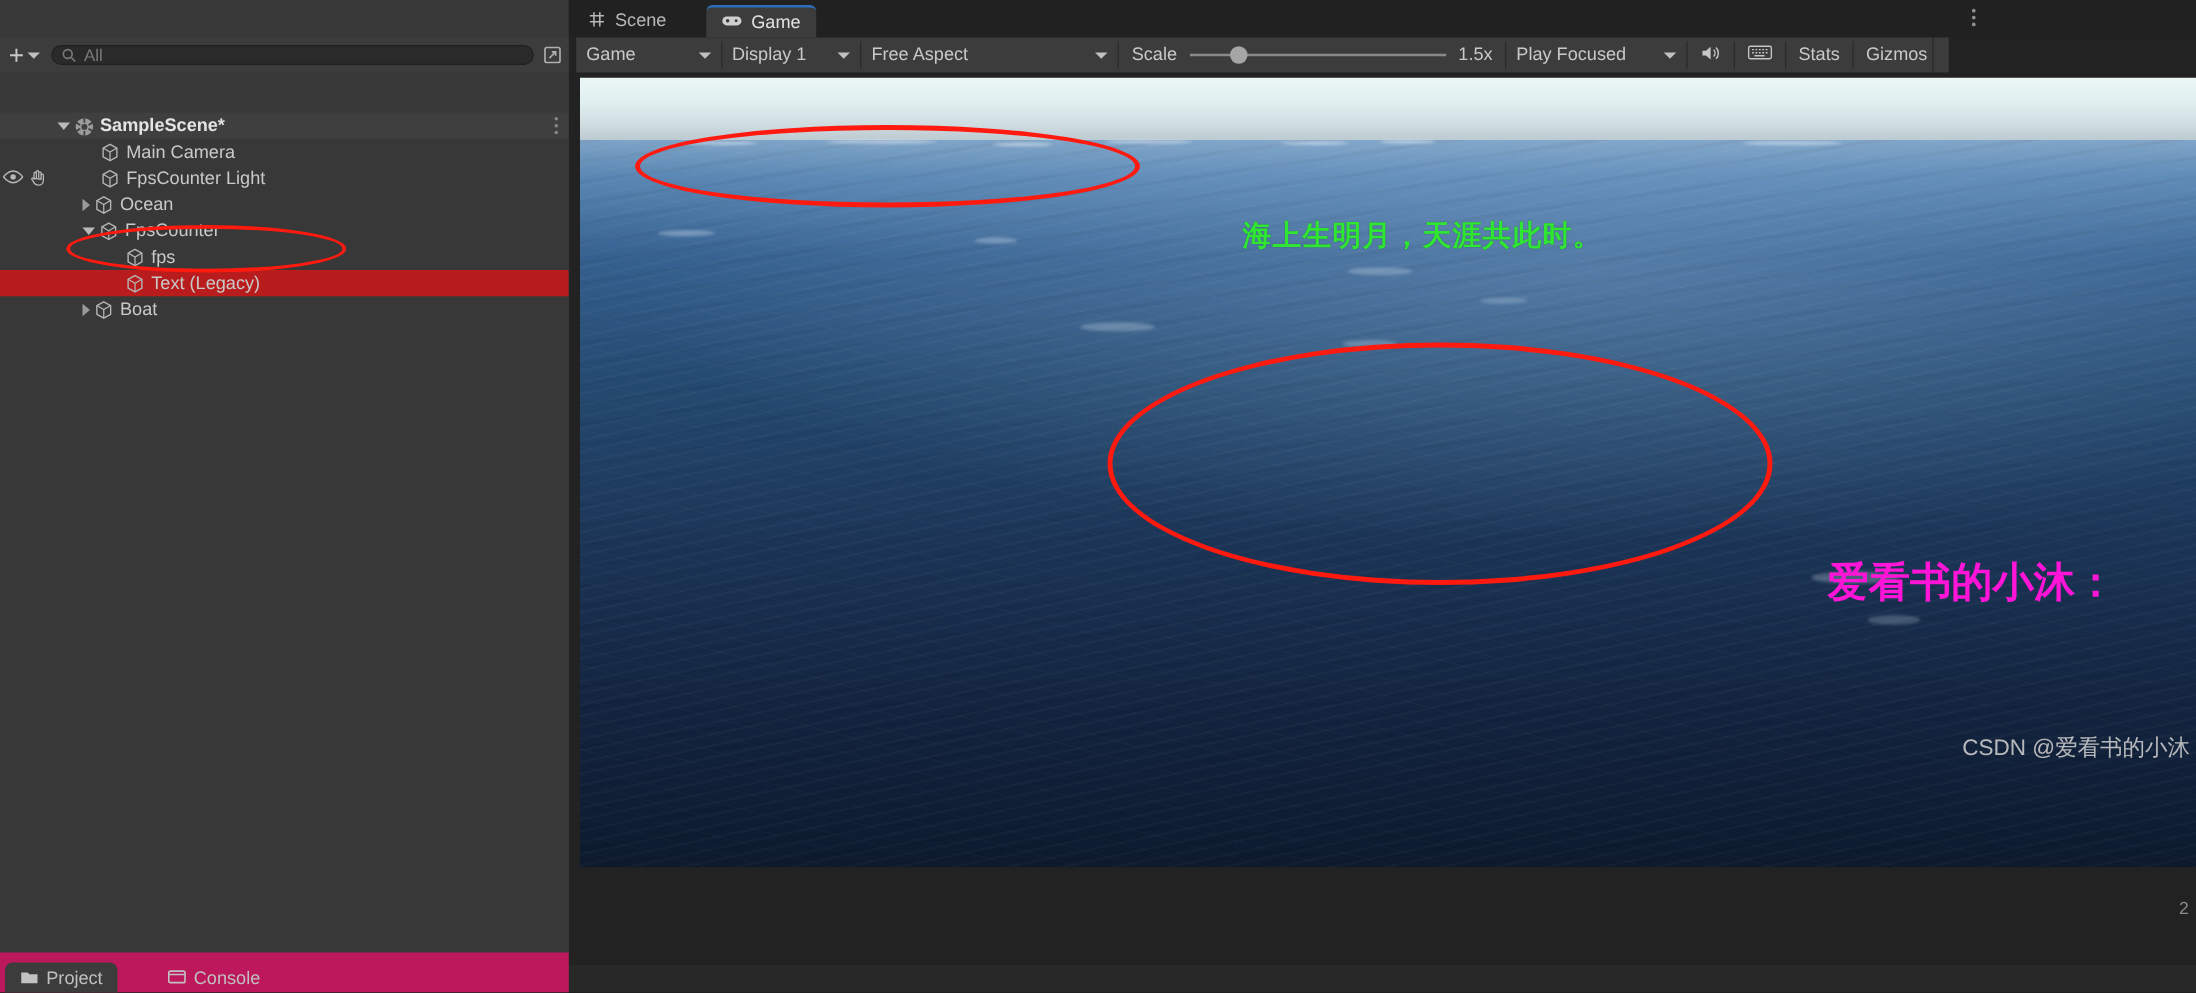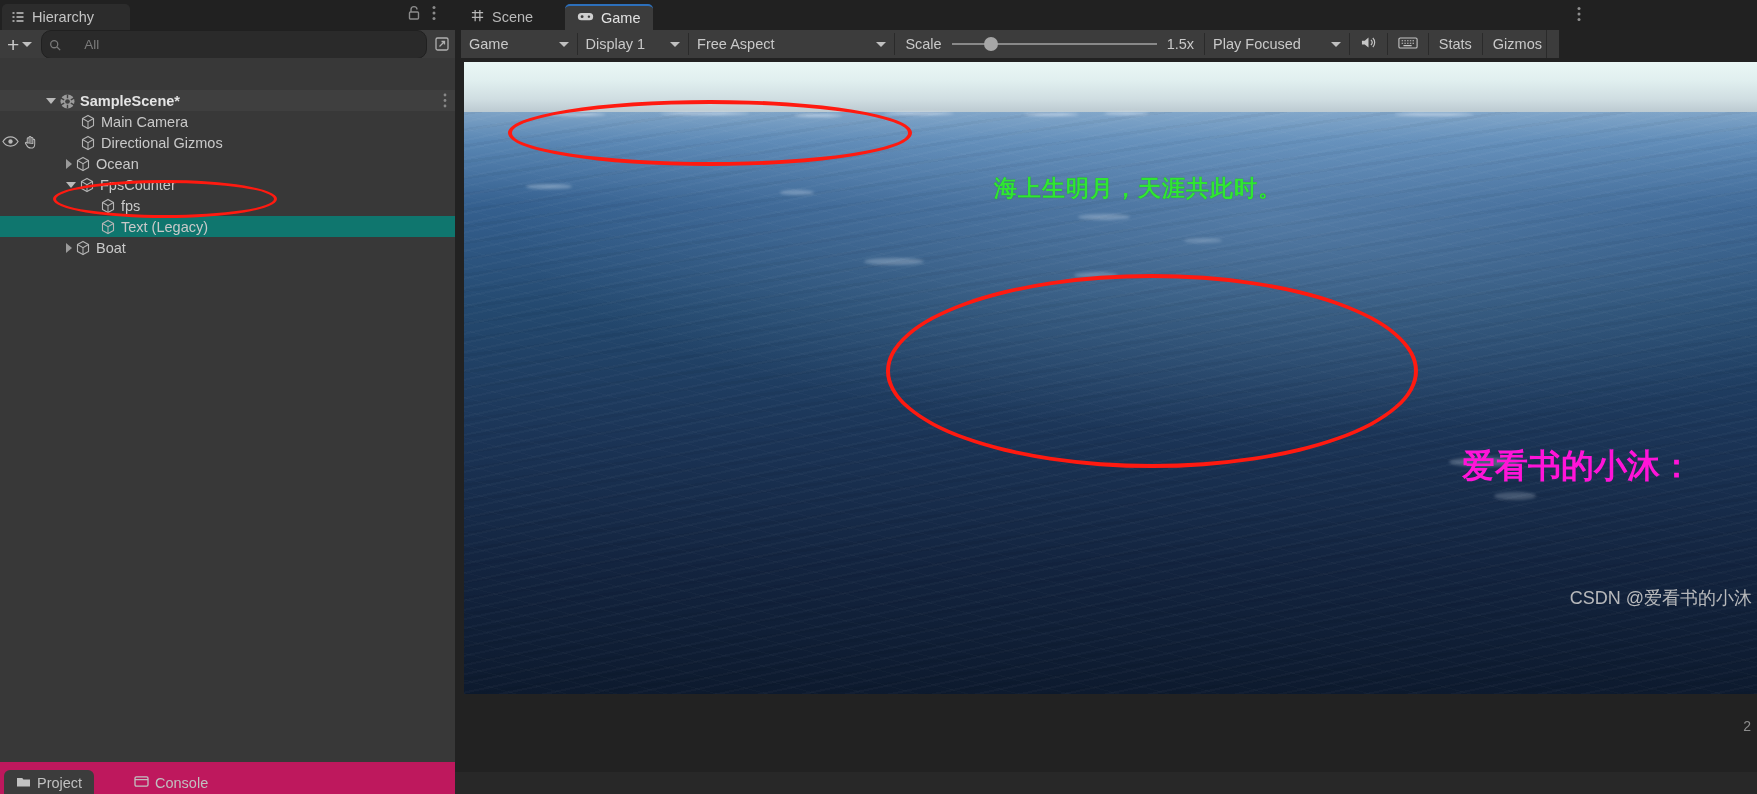--- a/index.html
+++ b/index.html
@@ -22,32 +22,32 @@
   }
   .h-tab-icon { display: inline-flex; width: 14px; height: 14px; }
   .h-headicons { position: absolute; right: 7px; top: 5px; display: flex; align-items: center; gap: 9px; }
   .h-headicons .ic { width: 16px; height: 18px; opacity: .72; }
 
   .h-toolbar { position: absolute; left: 0; top: 30px; width: 455px; height: 28px; background: #3c3c3c; display: flex; align-items: center; }
   .plus-btn { display: flex; align-items: center; gap: 3px; padding: 0 5px 0 7px; height: 22px; }
   .plus-glyph { color: #c8c8c8; font-size: 21px; line-height: 17px; font-weight: 300; }
   .caret-dn { width: 0; height: 0; border-left: 5px solid transparent; border-right: 5px solid transparent; border-top: 5px solid #c0c0c0; }
   .search-box {
-    flex: 1; margin: 0 2px 0 4px; height: 29px; background: #2a2a2a;
+    flex: 1; margin: 0 2px 0 4px; height: 16px; background: #2a2a2a;
     border: 1px solid #202020; border-radius: 10px;
-    display: flex; align-items: center; padding: 0 7px; gap: 22px;
+    display: flex; align-items: center; padding: 0 7px; gap: 5px;
   }
   .search-ph { color: #7b7b7b; font-size: 13.5px; }
   .srch-ic { width: 13px; height: 13px; opacity: .7; }
   .pick-btn { width: 26px; height: 22px; display: flex; align-items: center; justify-content: center; }
 
   .h-tree { position: absolute; left: 0; top: 58px; width: 455px; bottom: 32px; background: #383838; overflow: hidden; }
   .row { position: relative; height: 21px; display: flex; align-items: center; color: #c9c9c9; font-size: 14.5px; white-space: nowrap; }
   .row.scene { background: #3f3f3f; font-weight: bold; color: #e4e4e4; margin-top: 32px; }
-  .row.selected { background: #0f766e; align-items: center; }
+  .row.selected { background: #b91c1c; align-items: center; }
   .row .indent { display: inline-block; }
   .tri { width: 0; height: 0; flex: 0 0 auto; }
   .tri.down { border-left: 5px solid transparent; border-right: 5px solid transparent; border-top: 6px solid #b9b9b9; }
   .tri.right { border-top: 5px solid transparent; border-bottom: 5px solid transparent; border-left: 6px solid #9a9a9a; }
   .tri.none { width: 11px; height: 11px; }
   .go-ic { width: 16px; height: 16px; margin: 0 5px 0 3px; flex: 0 0 auto; }
   .scene-ic { width: 16px; height: 16px; margin: 0 5px 0 3px; flex: 0 0 auto; }
   .row-dots { position: absolute; right: 8px; top: 3px; opacity: .7; }
   .vis-icons { position: absolute; left: 2px; top: 3px; display: flex; gap: 4px; }
 
@@ -241,46 +241,20 @@
 
     <div class="watermark">CSDN @爱看书的小沐</div>
   </div>
 
   <div class="annot annot-1" style="border-color: rgb(255, 26, 16);"></div>
   <div class="annot annot-2" style="border-color: rgb(255, 26, 16);"></div>
   <div class="corner-num">2</div>
 
   <div class="hierarchy">
 
-    <div class="h-tabbar">
-      <div class="h-tab">
-        <span class="h-tab-icon">
-          <svg width="14" height="14" viewBox="0 0 14 14">
-              <path d="M1.5 3h2M1.5 7h2M1.5 11h2" stroke="#c4c4c4" stroke-width="1.4"></path>
-              <path d="M5.5 3h7M5.5 7h7M5.5 11h7" stroke="#c4c4c4" stroke-width="1.3"></path>
-            </svg>
-        </span>
-        <span>Hierarchy</span>
-      </div>
-      <div class="h-headicons">
-        <span class="ic">
-          <svg width="14" height="16" viewBox="0 0 14 16">
-              <path d="M4 7V4.6A3 3 0 0110 4.6" stroke="#b4b4b4" stroke-width="1.4" fill="none"></path>
-              <rect x="2.5" y="7" width="9" height="7" rx="1" fill="none" stroke="#b4b4b4" stroke-width="1.4"></rect>
-            </svg>
-        </span>
-        <span class="ic">
-          <svg width="4" height="16" viewBox="0 0 4 16">
-              <circle cx="2" cy="2.5" r="1.5" fill="#b4b4b4"></circle>
-              <circle cx="2" cy="8" r="1.5" fill="#b4b4b4"></circle>
-              <circle cx="2" cy="13.5" r="1.5" fill="#b4b4b4"></circle>
-            </svg>
-        </span>
-      </div>
-    </div>
 
     <div class="h-toolbar">
       <div class="plus-btn">
         <span class="plus-glyph">+</span>
         <span class="caret-dn"></span>
       </div>
       <div class="search-box">
         <span class="srch-ic">
           <svg width="13" height="13" viewBox="0 0 14 14">
               <circle cx="5.6" cy="5.6" r="3.8" fill="none" stroke="#9a9a9a" stroke-width="1.4"></circle>
@@ -331,21 +305,21 @@
             <span><svg width="15" height="14" viewBox="0 0 16 15">
                 <path d="M4.5 9.5V4a1 1 0 012 0v4M6.5 8V2.6a1 1 0 012 0V8M8.5 8V3.6a1 1 0 012 0V9M10.5 9V5.6a1 1 0 012 0v4.2c0 2.6-1.8 4.2-4 4.2-2.4 0-4-1.3-4.6-3L2.6 9c-.4-.9.8-1.7 1.4-.8z" fill="none" stroke="#b8b8b8" stroke-width="1.1"></path>
               </svg></span>
           </span>
           <span class="indent" style="width: 66px;"></span>
           <span class="tri none"></span>
           <span class="go-ic"><svg width="16" height="16" viewBox="0 0 18 18">
               <path d="M9 1.6l6.2 3.4v8L9 16.4 2.8 13V5z" fill="none" stroke="#b5b5b5" stroke-width="1.25" stroke-linejoin="round"></path>
               <path d="M2.8 5L9 8.6 15.2 5M9 8.6v7.8" fill="none" stroke="#b5b5b5" stroke-width="1.15"></path>
             </svg></span>
-          <span>Directional Gizmos</span>
+          <span>FpsCounter Light</span>
         </div>
         <div class="row">
           <span class="indent" style="width: 66px;"></span>
           <span class="tri right"></span>
           <span class="go-ic"><svg width="16" height="16" viewBox="0 0 18 18">
               <path d="M9 1.6l6.2 3.4v8L9 16.4 2.8 13V5z" fill="none" stroke="#b5b5b5" stroke-width="1.25" stroke-linejoin="round"></path>
               <path d="M2.8 5L9 8.6 15.2 5M9 8.6v7.8" fill="none" stroke="#b5b5b5" stroke-width="1.15"></path>
             </svg></span>
           <span>Ocean</span>
         </div>

